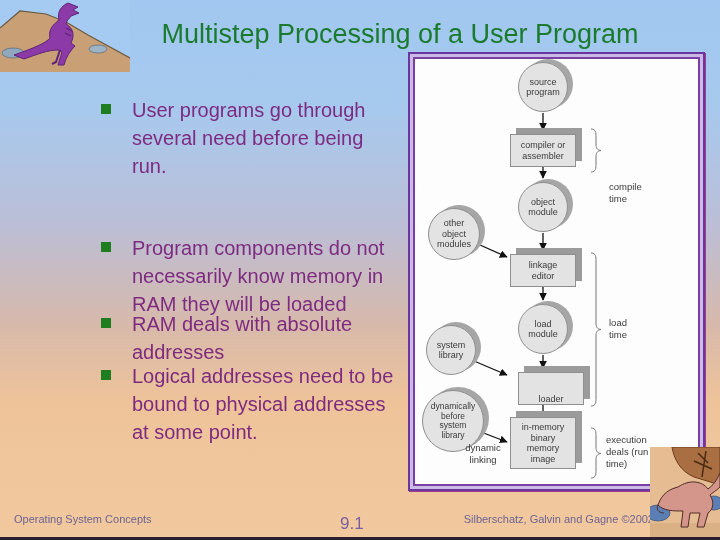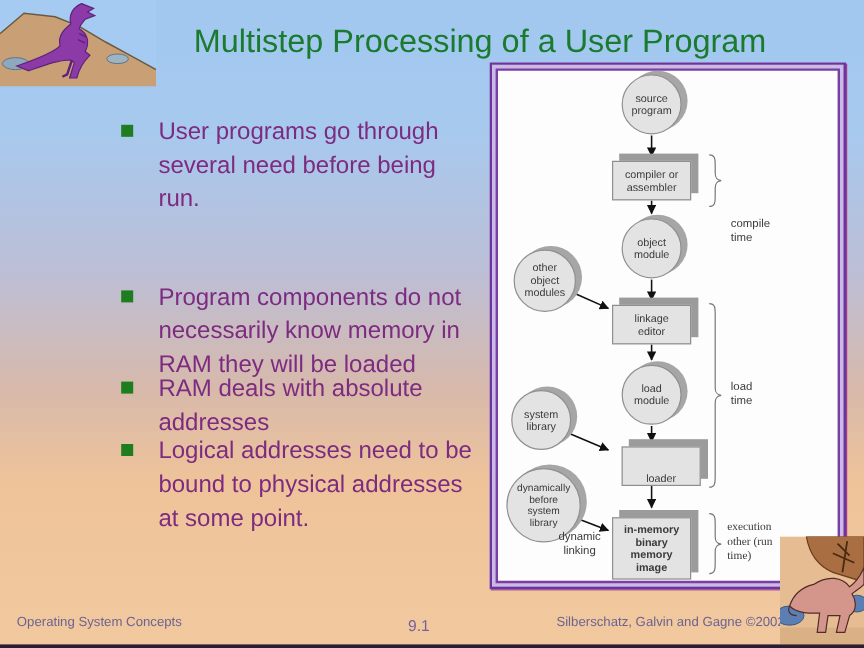--- a/index.html
+++ b/index.html
@@ -29,21 +29,21 @@
     position:absolute; box-sizing:border-box; display:flex; flex-direction:column;
     align-items:center; justify-content:center;
     background:#e3e3e3; border:1px solid #8f8f8f; color:#3a3a3a;
     font-size:9px; line-height:10.5px; text-align:center;
   }
   .circ { border-radius:50%; box-shadow:5px -3px 0 0 #a6a6a6; }
   .rect { box-shadow:6px -6px 0 0 #9b9b9b; }
   .small { font-size:8.5px; line-height:9.5px; }
   .slabel { position:absolute; font-size:9.5px; line-height:12px; color:#3a3a3a; }
   .footer-left  { position:absolute; left:14px; top:513px; font-size:11px; color:#6c6391; }
-  .footer-page  { position:absolute; left:340px; top:514px; font-size:13px; color:#7a5fa0; }
+  .footer-page  { position:absolute; left:340px; top:514px; font-size:17px; color:#7a5fa0; }
   .footer-right { position:absolute; right:66px; top:513px; font-size:11px; color:#6c6391; }
 </style>
 </head>
 <body>
 
 <div class="slide">
 
   <svg class="scene-tl" width="130" height="72" viewBox="0 0 130 72">
     <rect x="0" y="0" width="130" height="72" fill="#a5cbf2"></rect>
     <path d="M0,28 L20,11 L46,14 L66,22 L88,35 L110,47 L130,58 L130,72 L0,72 Z" fill="#c9a076"></path>
@@ -148,38 +148,38 @@
     </div>
     <div class="node rect" style="left:108px; top:318px; width:66px; height:33px;justify-content:flex-end;">
       <div>loader</div>
     </div>
     <div class="node circ small" style="left:12px; top:336px; width:62px; height:62px;">
       <div>dynamically</div>
       <div>before</div>
       <div>system</div>
       <div>library</div>
     </div>
-    <div class="node rect" style="left:100px; top:377px; width:66px; height:52px;font-weight:bold;">
+    <div class="node rect" style="left:100px; top:363px; width:66px; height:52px;">
       <div>in-memory</div>
       <div>binary</div>
       <div>memory</div>
       <div>image</div>
     </div>
 
     <div class="slabel" style="left:199px; top:83px;margin-top:44px;">
       <div>compile</div>
       <div>time</div>
     </div>
     <div class="slabel" style="left:199px; top:263px;">
       <div>load</div>
       <div>time</div>
     </div>
-    <div class="slabel" style="left:196px; top:380px;font-family:Liberation Serif, serif;">
+    <div class="slabel" style="left:196px; top:380px;">
       <div>execution</div>
-      <div>other  (run</div>
+      <div>deals  (run</div>
       <div>time)</div>
     </div>
     <div class="slabel" style="left:46px; top:388px; width:54px; text-align:center;">
       <div>dynamic</div>
       <div>linking</div>
     </div>
   </div>
 
   <div class="footer-left">Operating System Concepts</div>
   <div class="footer-page">9.1</div>

